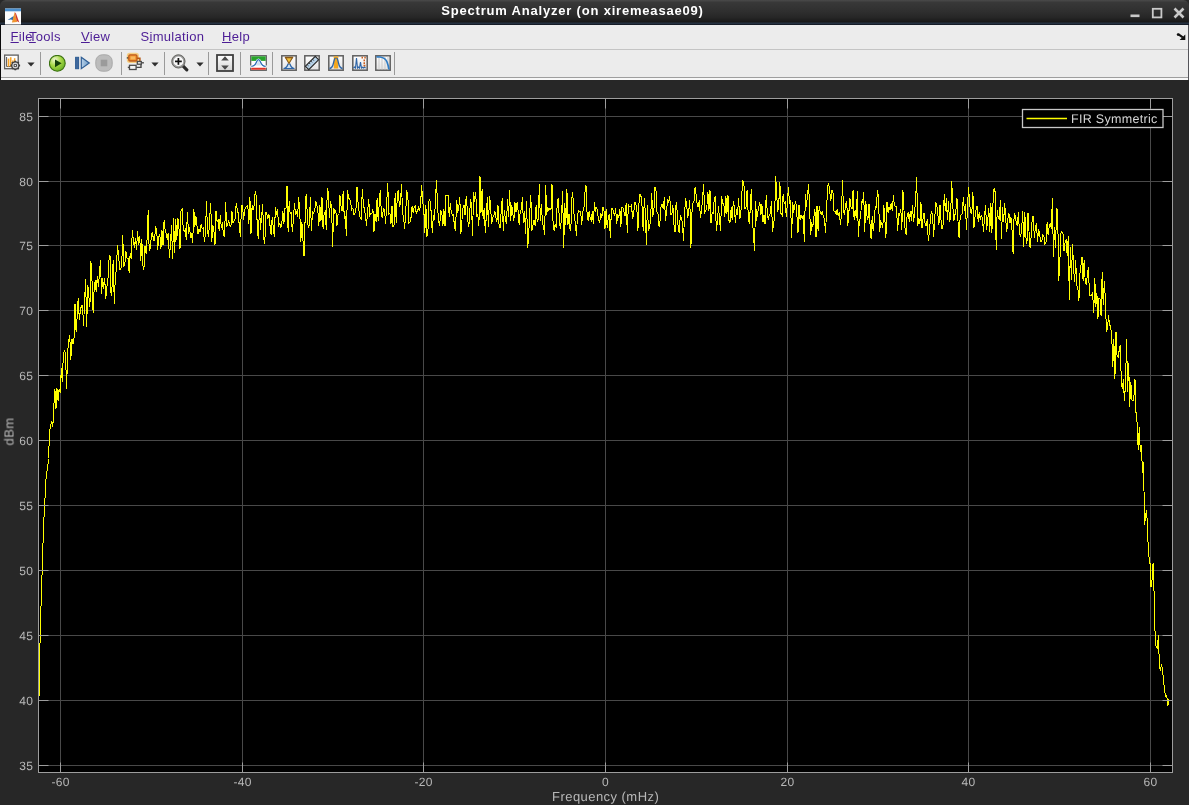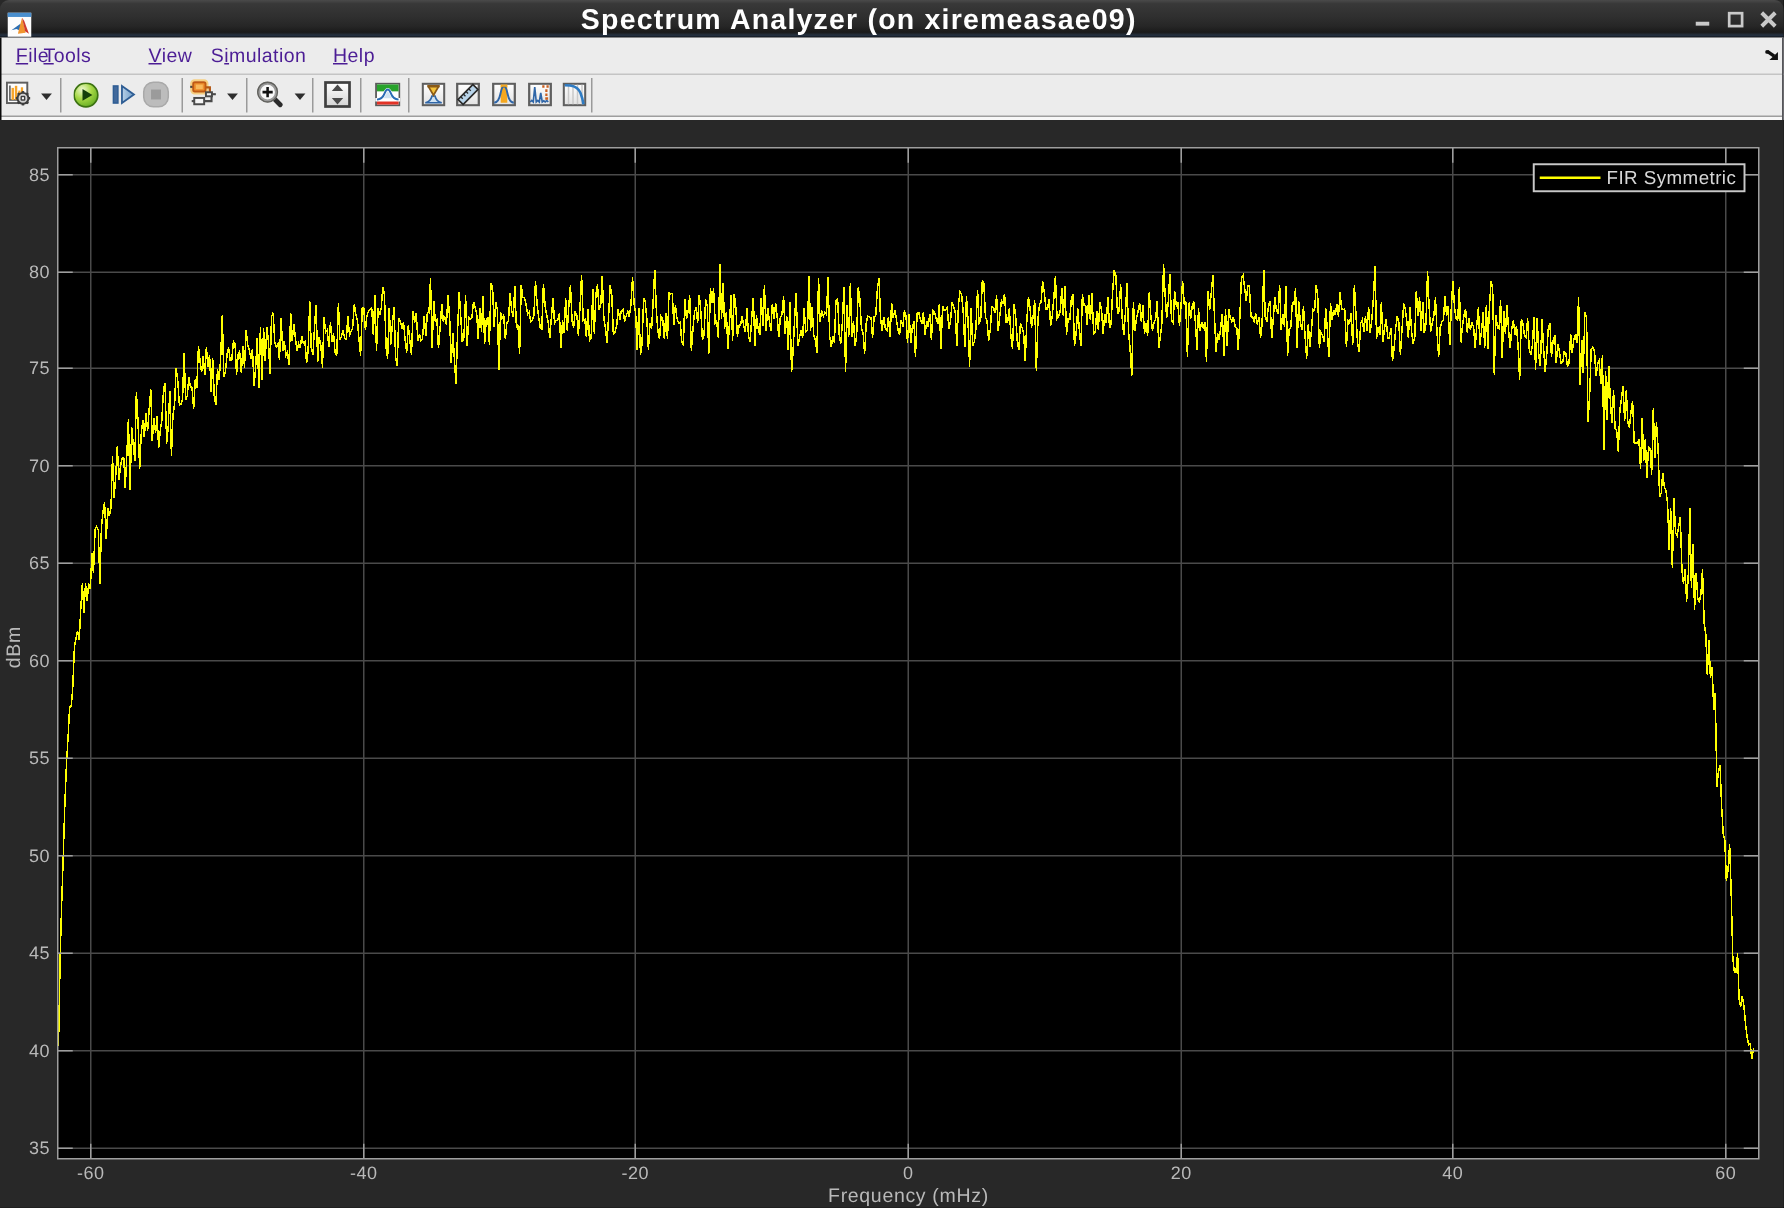--- a/index.html
+++ b/index.html
@@ -1,20 +1,20 @@
 <!DOCTYPE html>
 <html><head><meta charset="utf-8"><style>
 html,body{margin:0;padding:0;width:1189px;height:805px;overflow:hidden;background:#282828;
 font-family:"Liberation Sans",sans-serif;-webkit-font-smoothing:antialiased}
 #titlebar{position:absolute;top:0;left:0;width:1189px;height:25px;
 background:linear-gradient(180deg,#4a4a4a 0%,#383838 10%,#2f2f2f 45%,#262626 70%,#1a1a1a 86%,#253141 94%,#0d1119 100%);
 border-radius:6px 6px 0 0}
 .corner{position:absolute;top:0;width:8px;height:8px;background:#000;z-index:-1}
 #title{position:absolute;top:3px;left:0;width:1145px;text-align:center;color:#fff;filter:blur(0px);
-font-size:19px;font-weight:bold;letter-spacing:0.8px}
+font-size:13px;font-weight:bold;letter-spacing:0.8px}
 #menubar{position:absolute;top:25px;left:0;width:1189px;height:24px;background:#ececec;opacity:0.999;
 border-bottom:1px solid #c4c4c4}
 .mi{position:absolute;top:4px;font-size:13px;letter-spacing:0.3px;color:#4c1d95;filter:blur(0px)}
 #toolbar{position:absolute;top:50px;left:0;width:1189px;height:27px;background:#ececec;
 border-bottom:1px solid #9e9e9e}
 #tbhl{position:absolute;top:78px;left:0;width:1189px;height:2px;background:#f7f7f7}
 .wb{position:absolute;top:0;height:25px}
 </style></head><body>
 <div class="corner" style="left:0"></div>
 <div class="corner" style="left:1181px"></div>
@@ -33,21 +33,21 @@
  <svg class="wb" style="left:1148px" width="18" height="25" viewBox="0 0 18 25">
   <rect x="4.8" y="8.8" width="8.6" height="8.6" fill="none" stroke="#c9c9c9" stroke-width="1.8"></rect>
     </svg>
  <svg class="wb" style="left:1170px" width="18" height="25" viewBox="0 0 18 25">
   <path d="M4.5 8.5 L13.5 17.5 M13.5 8.5 L4.5 17.5" stroke="#c9c9c9" stroke-width="2.6"></path>
     </svg>
 </div>
 <div id="menubar">
  <span class="mi" style="left:10.5px"><u>F</u>ile</span>
  <span class="mi" style="left:29px"><u>T</u>ools</span>
- <span class="mi" style="left:99px"><u>V</u>iew</span>
+ <span class="mi" style="left:81px"><u>V</u>iew</span>
  <span class="mi" style="left:140.5px">S<u>i</u>mulation</span>
  <span class="mi" style="left:222px"><u>H</u>elp</span>
 </div>
 <div id="toolbar"></div>
 <div id="tbhl"></div>
 <div style="position:absolute;left:0;top:25px;width:1px;height:55px;background:#0a0a0a"></div>
 <div style="position:absolute;left:0;top:80px;width:1px;height:725px;background:#1e1e1e"></div>
 <div style="position:absolute;left:1188px;top:25px;width:1px;height:55px;background:#55555a"></div>
 <svg style="position:absolute;left:1176px;top:32px" width="11" height="9" viewBox="0 0 11 9">
 <circle cx="2.1" cy="2.6" r="1.3" fill="#111"></circle>

